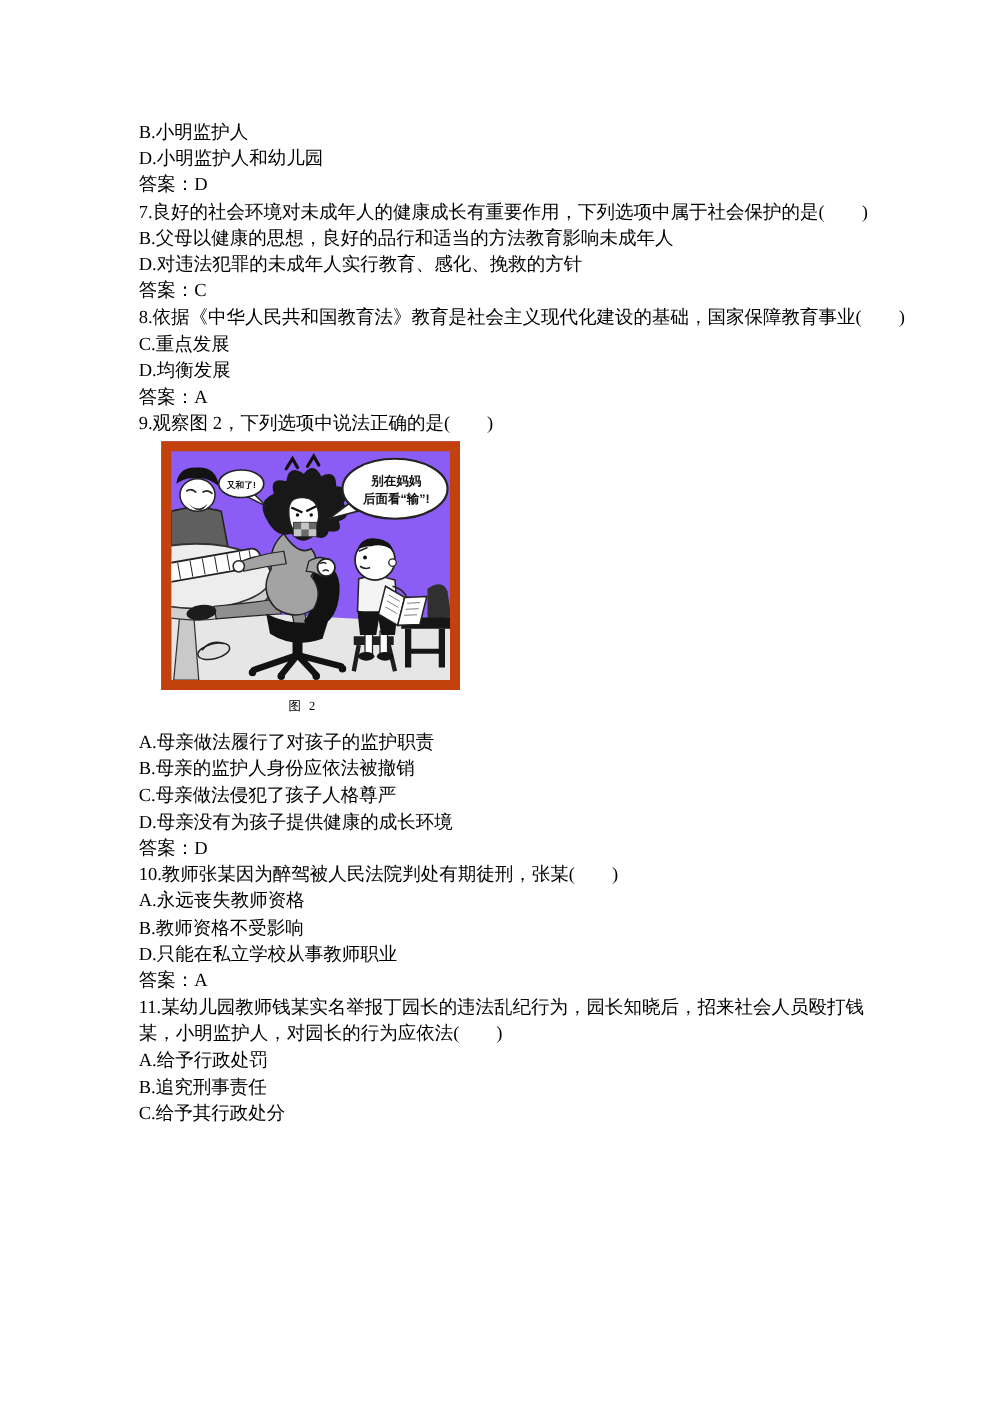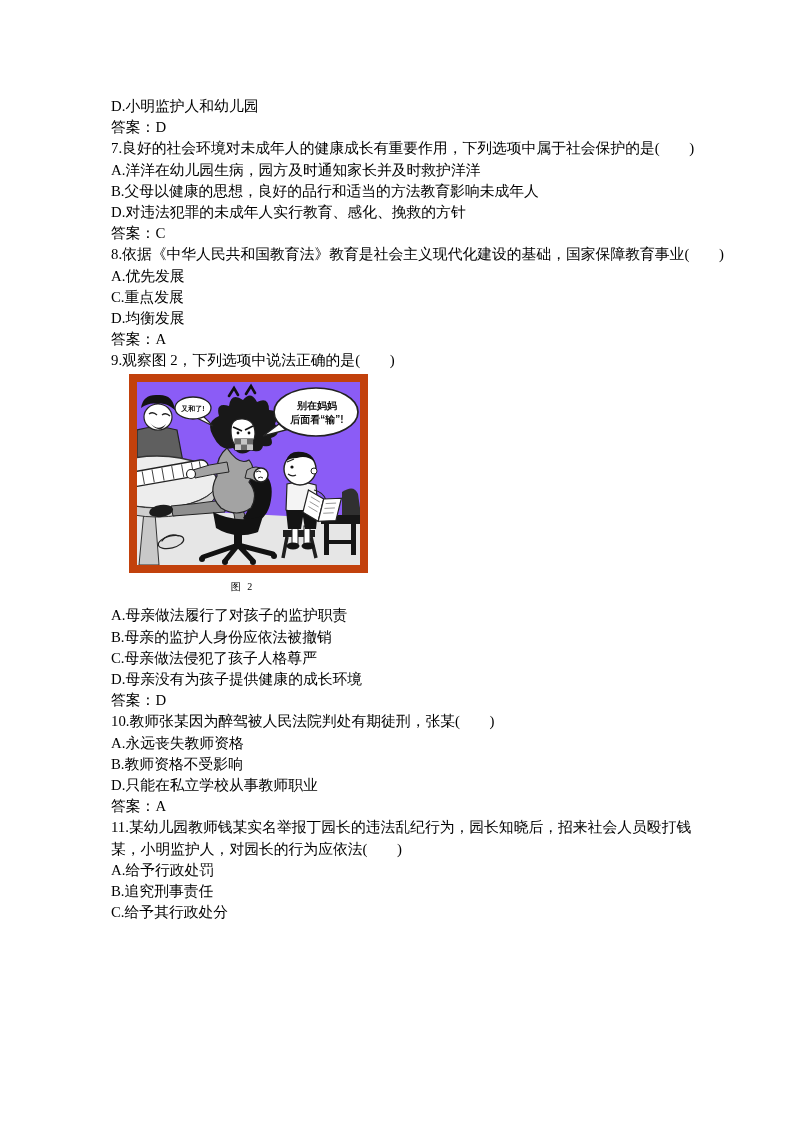--- a/index.html
+++ b/index.html
@@ -21,29 +21,28 @@
     letter-spacing:2px;
   }
   svg text{font-family:"Liberation Sans","DejaVu Sans",sans-serif;}
 </style>
 </head>
 <body>
 
 <div class="page">
   <div class="doc">
 
+    <div class="line">B.小明监护人</div>
     <div class="line">D.小明监护人和幼儿园</div>
     <div class="line">答案：D</div>
     <div class="line">7.良好的社会环境对未成年人的健康成长有重要作用，下列选项中属于社会保护的是(　　)</div>
-    <div class="line">A.洋洋在幼儿园生病，园方及时通知家长并及时救护洋洋</div>
     <div class="line">B.父母以健康的思想，良好的品行和适当的方法教育影响未成年人</div>
     <div class="line">D.对违法犯罪的未成年人实行教育、感化、挽救的方针</div>
     <div class="line">答案：C</div>
     <div class="line">8.依据《中华人民共和国教育法》教育是社会主义现代化建设的基础，国家保障教育事业(　　)</div>
-    <div class="line">A.优先发展</div>
     <div class="line">C.重点发展</div>
     <div class="line">D.均衡发展</div>
     <div class="line">答案：A</div>
     <div class="line">9.观察图 2，下列选项中说法正确的是(　　)</div>
 
     <div class="fig">
       <div class="img-frame">
         <svg width="223" height="183" viewBox="0 0 223 183">
 
           <polygon points="0,126 223,138 223,183 0,183" fill="#e6e6e6"></polygon>

